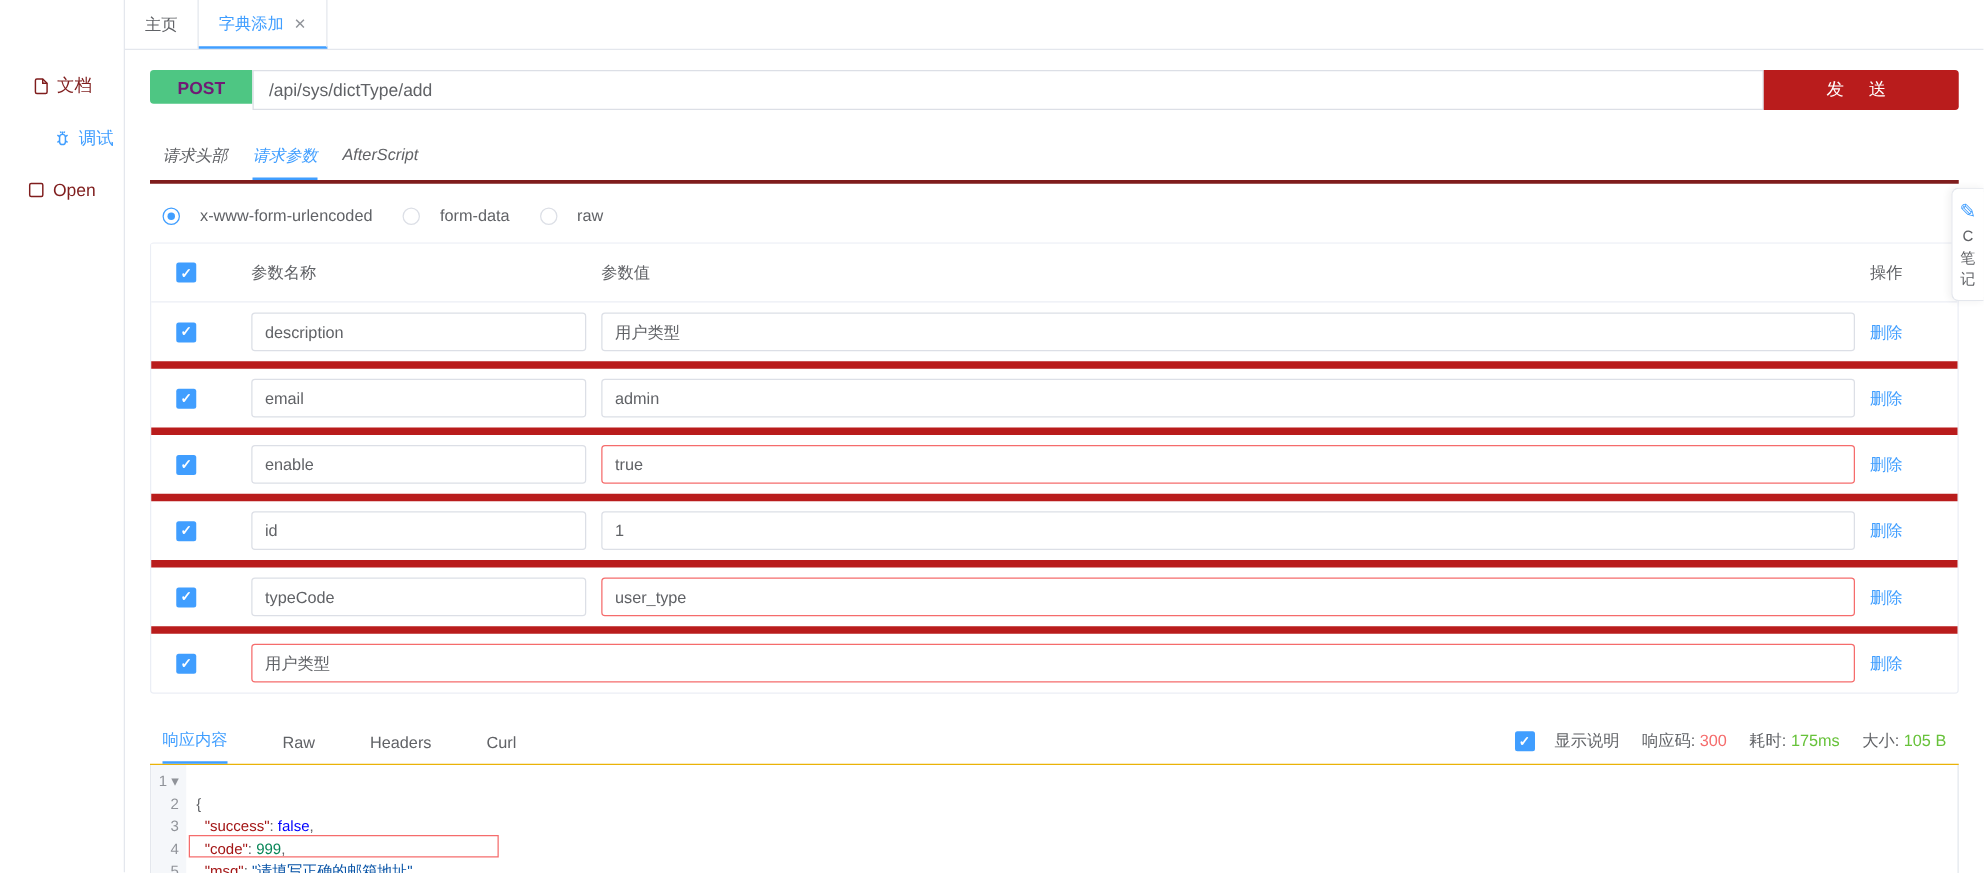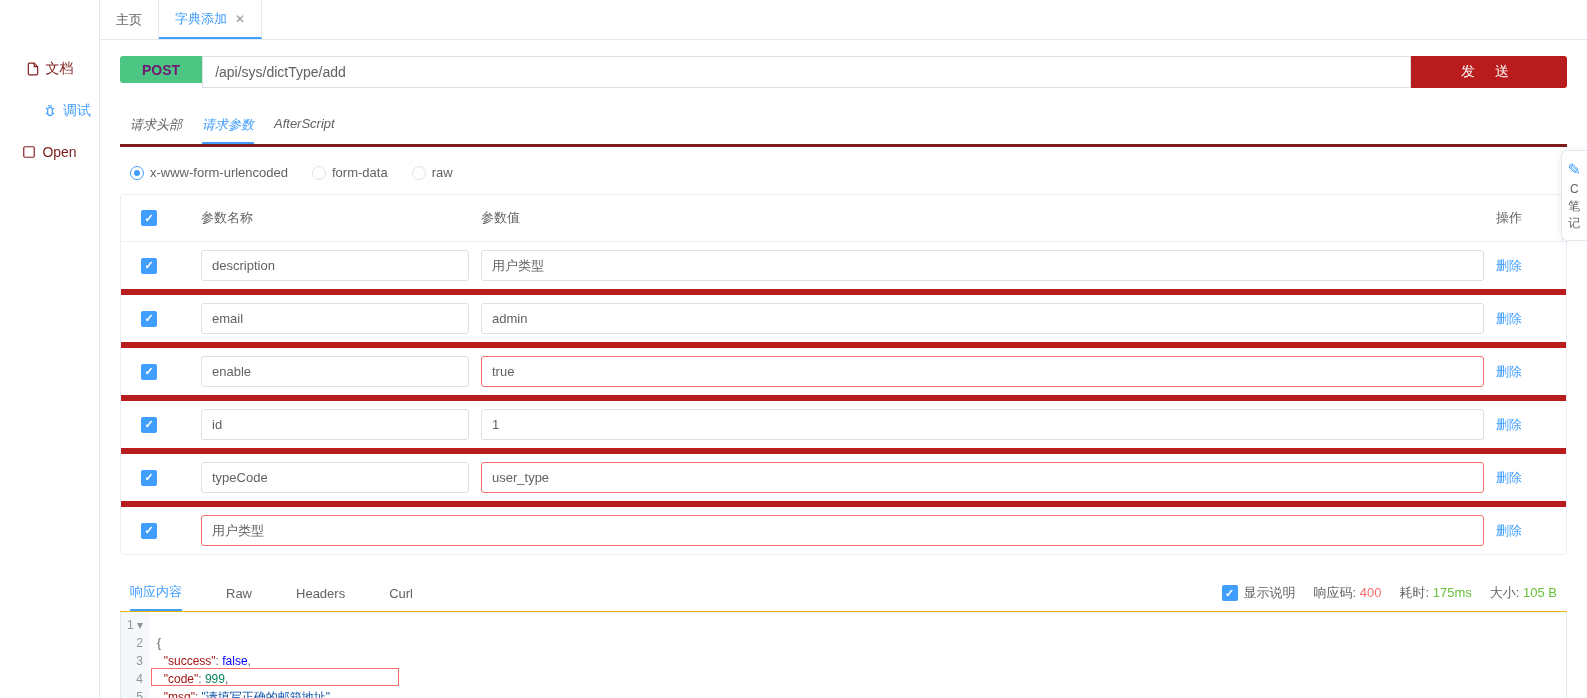--- a/index.html
+++ b/index.html
@@ -22,21 +22,21 @@
     .url-row { display: flex; gap: 0; margin-bottom: 20px; }
     .method-badge { background: #4ec683; color: #701a75; font-weight: 600; padding: 0 22px; height: 27px; display: flex; align-items: center; font-size: 14px; border-radius: 3px 0 0 3px; }
     .url-input { flex: 1; border: 1px solid #dcdfe6; padding: 0 12px; height: 32px; font-size: 14px; color: #606266; outline: none; }
     .send-btn { background: #b91c1c; color: #fff; border: none; padding: 0 50px; height: 32px; font-size: 14px; cursor: pointer; border-radius: 0 3px 3px 0; letter-spacing: 8px; }
     
     .sub-tabs { display: flex; gap: 20px; border-bottom: 3px solid #7f1d1d; margin-bottom: 14px; padding: 0 10px; font-style: italic; }
     .sub-tab { padding: 8px 0; cursor: pointer; color: #606266; font-size: 13px; }
     .sub-tab.active { color: #409eff; border-bottom: 2px solid #409eff; }
     
     .radio-row { display: flex; gap: 24px; align-items: center; padding: 4px 10px 14px; }
-    .radio-item { display: flex; align-items: center; gap: 6px; cursor: pointer; color: #606266; font-size: 13px; }
+    .radio-item { display: flex; align-items: center; gap: 16px; cursor: pointer; color: #606266; font-size: 13px; }
     .radio-circle { width: 14px; height: 14px; border: 1px solid #dcdfe6; border-radius: 50%; display: flex; align-items: center; justify-content: center; }
     .radio-circle.checked { border-color: #409eff; }
     .radio-circle.checked::after { content: ""; width: 6px; height: 6px; background: #409eff; border-radius: 50%; }
     
     .params-table { border: 1px solid #ebeef5; border-radius: 3px; }
     .params-header { display: flex; align-items: center; background: #fff; padding: 14px 20px; border-bottom: 1px solid #ebeef5; font-size: 13px; color: #606266; }
     .params-row { display: flex; align-items: center; padding: 8px 20px; border-bottom: 6px solid #b91c1c; }
     .params-row:last-child { border-bottom: none; }
     .col-check { width: 60px; display: flex; align-items: center; }
     .col-name { width: 280px; padding-right: 12px; }
@@ -198,21 +198,21 @@
       <div class="response-tabs">
         <div class="response-tab active">响应内容</div>
         <div class="response-tab">Raw</div>
         <div class="response-tab">Headers</div>
         <div class="response-tab">Curl</div>
         <div class="response-meta">
           <label class="radio-item">
               <span class="checkbox"></span>
               <span>显示说明</span>
             </label>
-          <span><span>响应码:</span> <span class="meta-val error">400</span></span>
+          <span><span>响应码:</span> <span class="meta-val error">300</span></span>
           <span><span>耗时:</span> <span class="meta-val">175ms</span></span>
           <span><span>大小:</span> <span class="meta-val">105 B</span></span>
         </div>
       </div>
       <div class="code-area">
         <div class="gutter">1 ▾<br>2<br>3<br>4<br>5<br>6<br>7</div>
         <div class="code-body">
 <div class="line5-bg"></div><div class="highlight-box"></div><span>{</span>
   <span class="json-key">"success"</span>: <span class="json-kw">false</span>,
   <span class="json-key">"code"</span>: <span class="json-num">999</span>,

